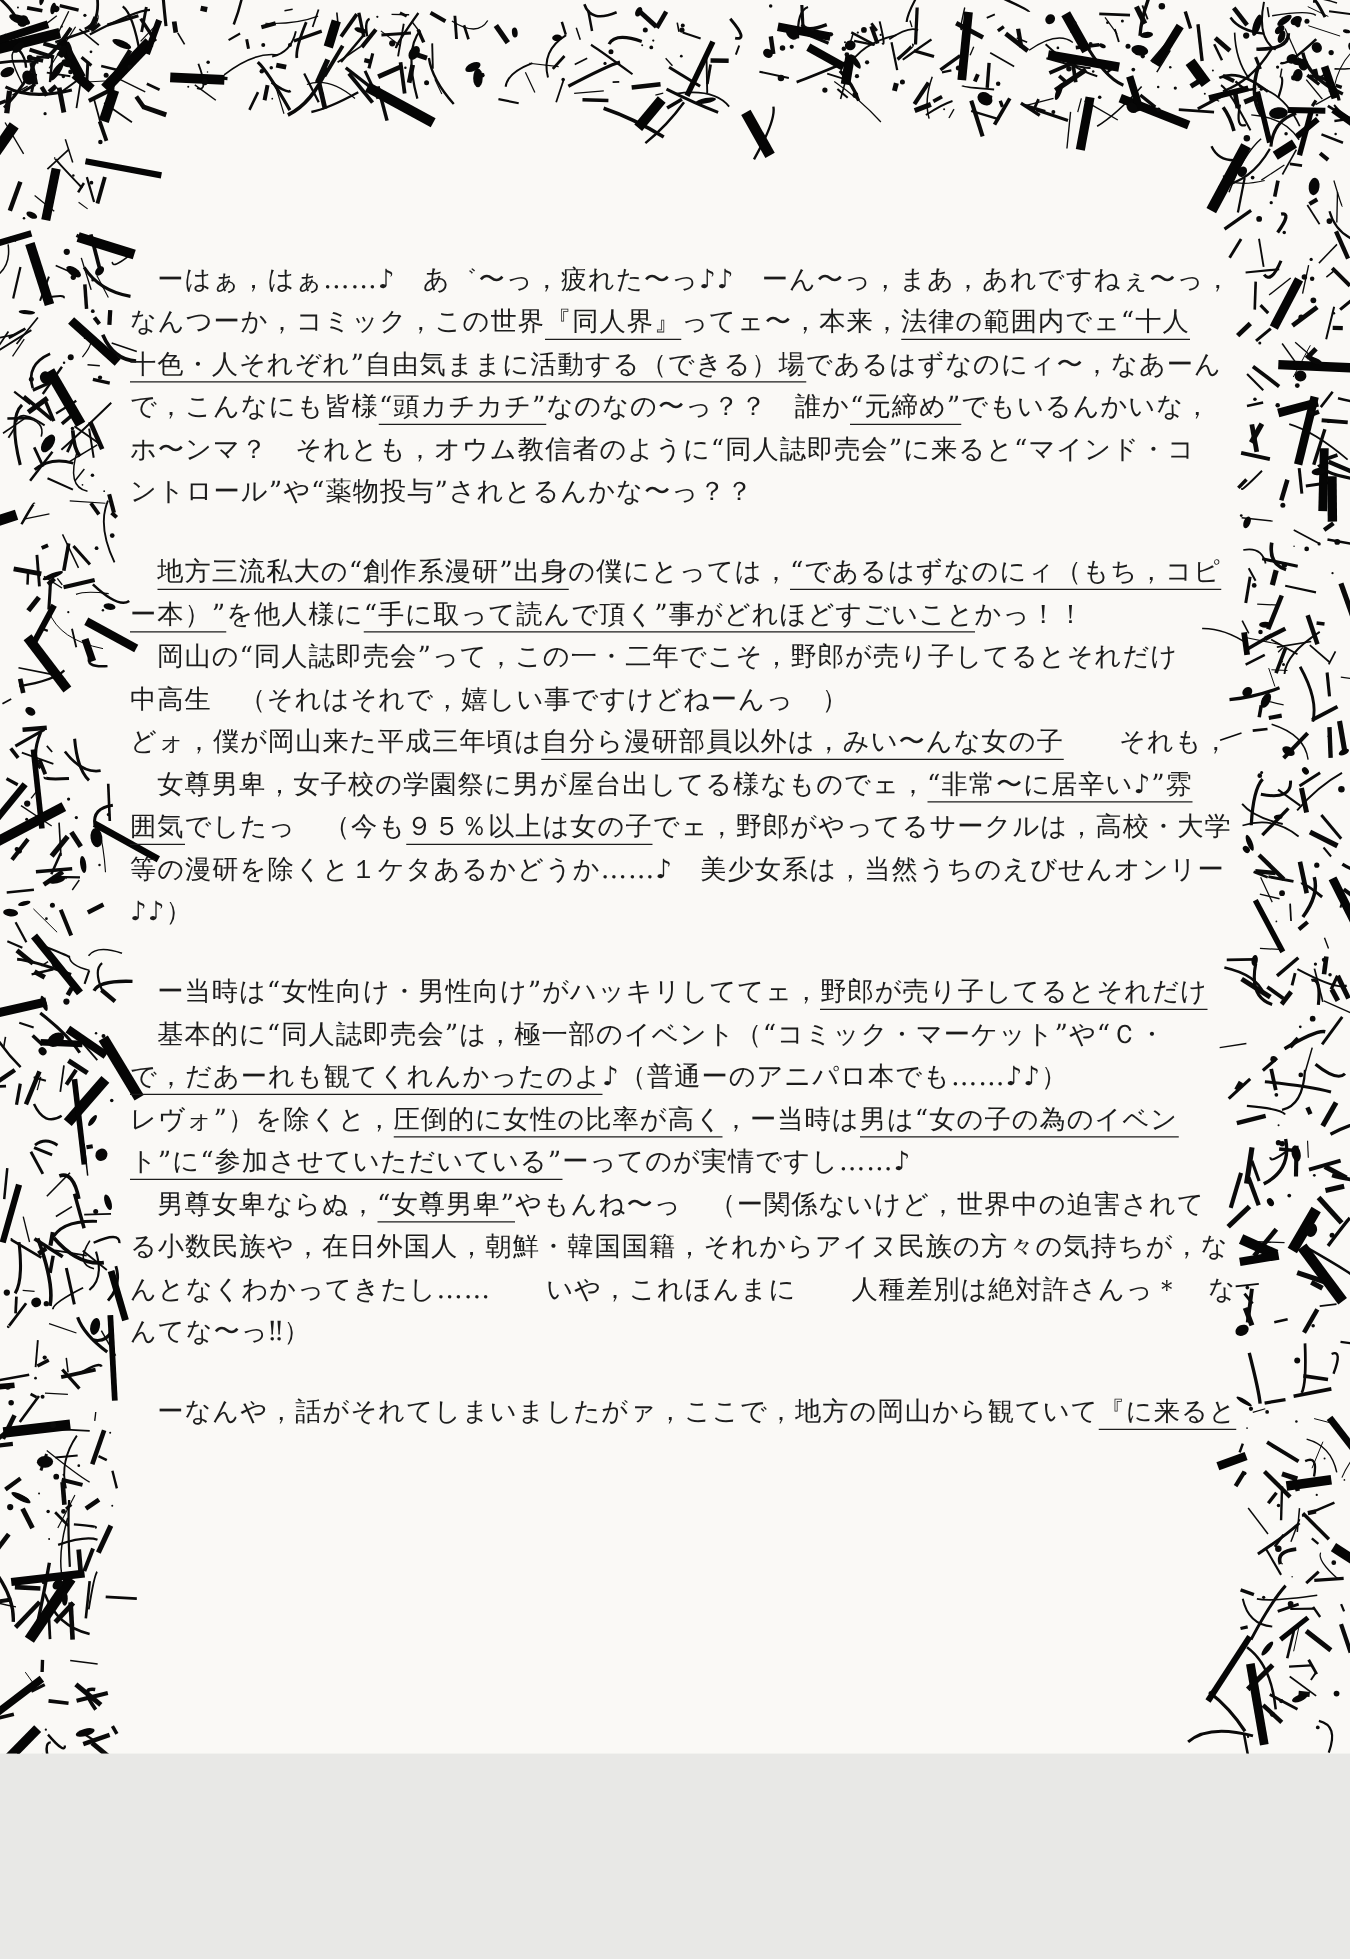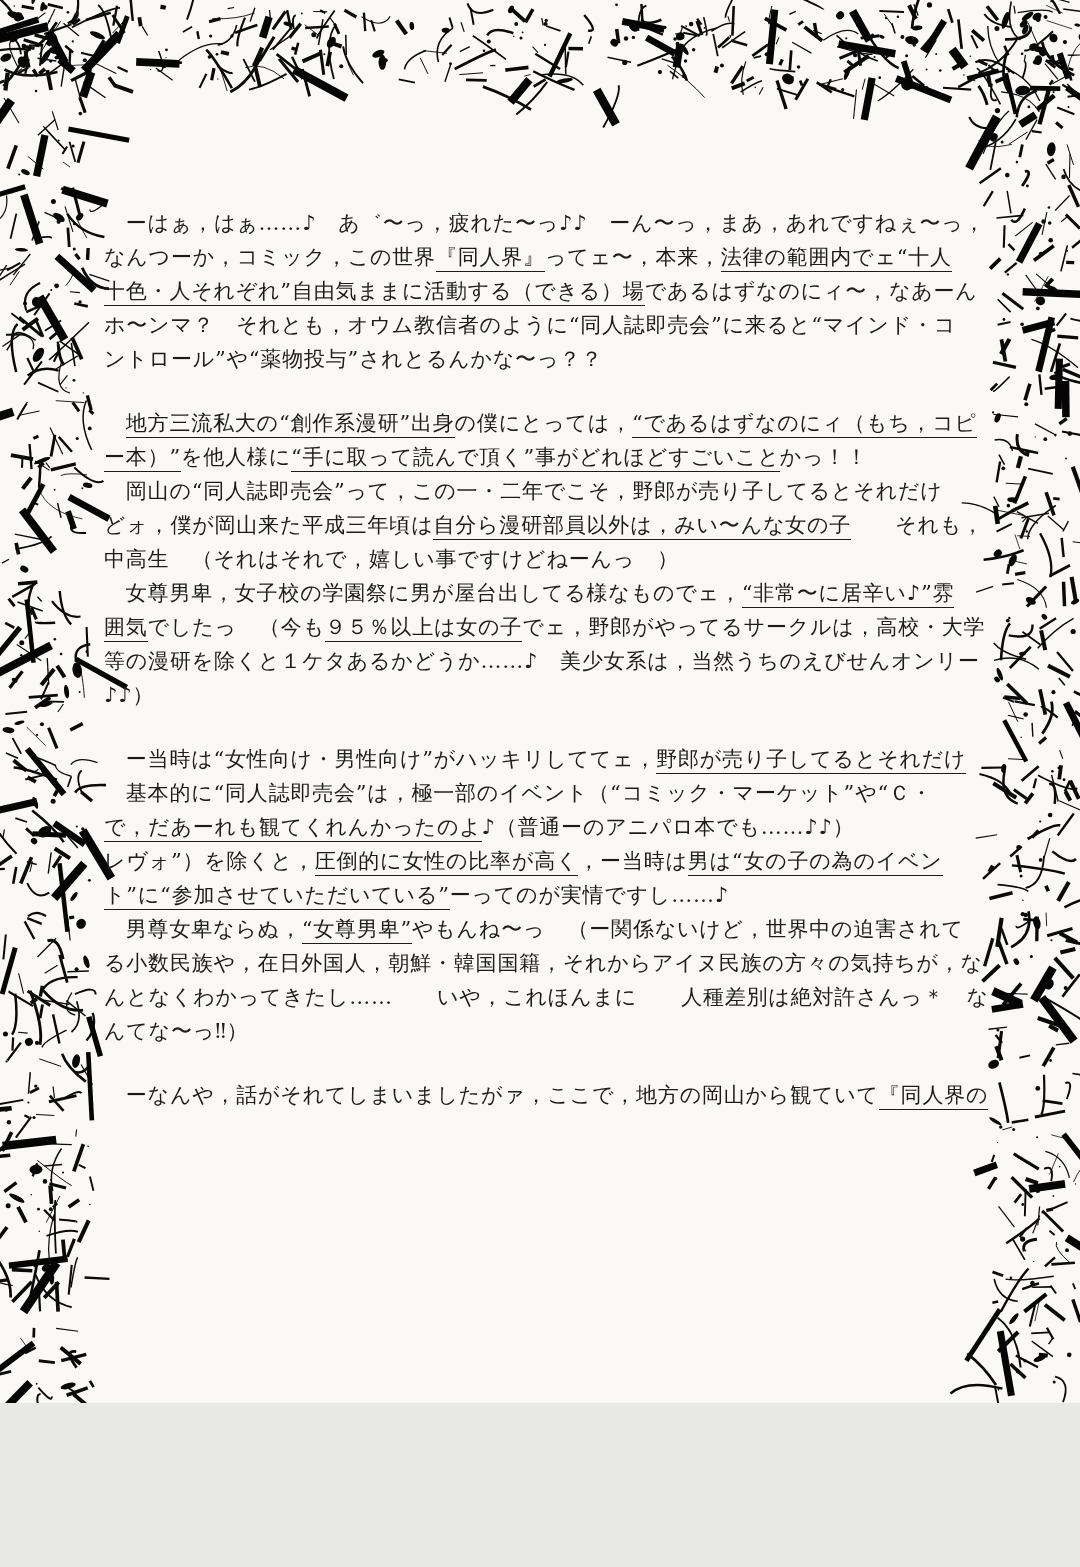--- a/index.html
+++ b/index.html
@@ -1760,42 +1760,43 @@
       <ellipse cx="1011.759548981674" cy="499.7932270709425" rx="2.4" ry="4.9" transform="rotate(90 1012 500)" fill="#070707"></ellipse>
       <ellipse cx="58.492179814726114" cy="1532.1379683092237" rx="7.5" ry="2.6" transform="rotate(115 58 1532)" fill="#070707"></ellipse>
       <ellipse cx="382.34984005149454" cy="61.65383527427912" rx="7.5" ry="3.8" transform="rotate(90 382 62)" fill="#070707"></ellipse>
       <ellipse cx="1015.5562450755388" cy="962.0698544911575" rx="2.5" ry="3.5" transform="rotate(149 1016 962)" fill="#070707"></ellipse>
     </svg>
   <main class="content">
       <div class="block">
         <p class="line"><span class="seg">　ーはぁ，はぁ……♪　あ゛〜っ，疲れた〜っ♪♪　ーん〜っ，まあ，あれですねぇ〜っ，</span></p>
         <p class="line"><span class="seg">なんつーか，コミック，この世界</span><span class="seg u">『同人界』</span><span class="seg">ってェ〜，本来，</span><span class="seg u">法律の範囲内でェ“十人</span></p>
         <p class="line"><span class="seg u">十色・人それぞれ”自由気ままに活動する（できる）場</span><span class="seg">であるはずなのにィ〜，なあーん</span></p>
+        <p class="line"><span class="seg">で，こんなにも皆様</span><span class="seg u">“頭カチカチ”</span><span class="seg">なのなの〜っ？？　誰か</span><span class="seg u">“元締め”</span><span class="seg">でもいるんかいな，</span></p>
         <p class="line"><span class="seg">ホ〜ンマ？　それとも，オウム教信者のように“同人誌即売会”に来ると“マインド・コ</span></p>
         <p class="line"><span class="seg">ントロール”や“薬物投与”されとるんかな〜っ？？</span></p>
       </div>
       <div class="block">
         <p class="line"><span class="seg">　</span><span class="seg u">地方三流私大の“創作系漫研”出身</span><span class="seg">の僕にとっては，</span><span class="seg u">“であるはずなのにィ（もち，コピ</span></p>
         <p class="line"><span class="seg u">ー本）”</span><span class="seg">を他人様に</span><span class="seg u">“手に取って読んで頂く”事がどれほどすごいこと</span><span class="seg">かっ！！</span></p>
         <p class="line"><span class="seg">　岡山の“同人誌即売会”って，この一・二年でこそ，野郎が売り子してるとそれだけ</span></p>
+        <p class="line"><span class="seg">中高生ゞ（それはそれで，嬉しい事ですけどねーんっゞ）</span></p>
         <p class="line"><span class="seg">どォ，僕が岡山来た平成三年頃は</span><span class="seg u">自分ら漫研部員以外は，みい〜んな女の子</span><span class="seg">ゞ　それも，</span></p>
-        <p class="line"><span class="seg">中高生ゞ（それはそれで，嬉しい事ですけどねーんっゞ）</span></p>
         <p class="line"><span class="seg">　女尊男卑，女子校の学園祭に男が屋台出してる様なものでェ，</span><span class="seg u">“非常〜に居辛い♪”雰</span></p>
         <p class="line"><span class="seg u">囲気</span><span class="seg">でしたっゞ（今も</span><span class="seg u">９５％以上は女の子</span><span class="seg">でェ，野郎がやってるサークルは，高校・大学</span></p>
         <p class="line"><span class="seg">等の漫研を除くと１ケタあるかどうか……♪　美少女系は，当然うちのえびせんオンリー</span></p>
         <p class="line"><span class="seg">♪♪）</span></p>
       </div>
       <div class="block">
         <p class="line"><span class="seg">　ー当時は“女性向け・男性向け”がハッキリしててェ，</span><span class="seg u">野郎が売り子してるとそれだけ</span></p>
         <p class="line"><span class="seg">　基本的に“同人誌即売会”は，極一部のイベント（“コミック・マーケット”や“Ｃ・</span></p>
         <p class="line"><span class="seg u">で，だあーれも観てくれんかったのよ</span><span class="seg">♪（普通ーのアニパロ本でも……♪♪）</span></p>
         <p class="line"><span class="seg">レヴォ”）を除くと，</span><span class="seg u">圧倒的に女性の比率が高く</span><span class="seg">，ー当時は</span><span class="seg u">男は“女の子の為のイベン</span></p>
         <p class="line"><span class="seg u">ト”に“参加させていただいている”</span><span class="seg">ーってのが実情ですし……♪</span></p>
         <p class="line"><span class="seg">　男尊女卑ならぬ，</span><span class="seg u">“女尊男卑”</span><span class="seg">やもんね〜っゞ（ー関係ないけど，世界中の迫害されて</span></p>
         <p class="line"><span class="seg">る小数民族や，在日外国人，朝鮮・韓国国籍，それからアイヌ民族の方々の気持ちが，な</span></p>
         <p class="line"><span class="seg">んとなくわかってきたし……ゞ　いや，これほんまにゞ　人種差別は絶対許さんっ＊　な</span></p>
         <p class="line"><span class="seg">んてな〜っ‼）</span></p>
       </div>
       <div class="block">
-        <p class="line"><span class="seg">　ーなんや，話がそれてしまいましたがァ，ここで，地方の岡山から観ていて</span><span class="seg u">『同人界の</span></p>
+        <p class="line"><span class="seg">　ーなんや，話がそれてしまいましたがァ，ここで，地方の岡山から観ていて</span><span class="seg u">『に来ると</span></p>
       </div>
     </main>
 </div>
 
 </body></html>

